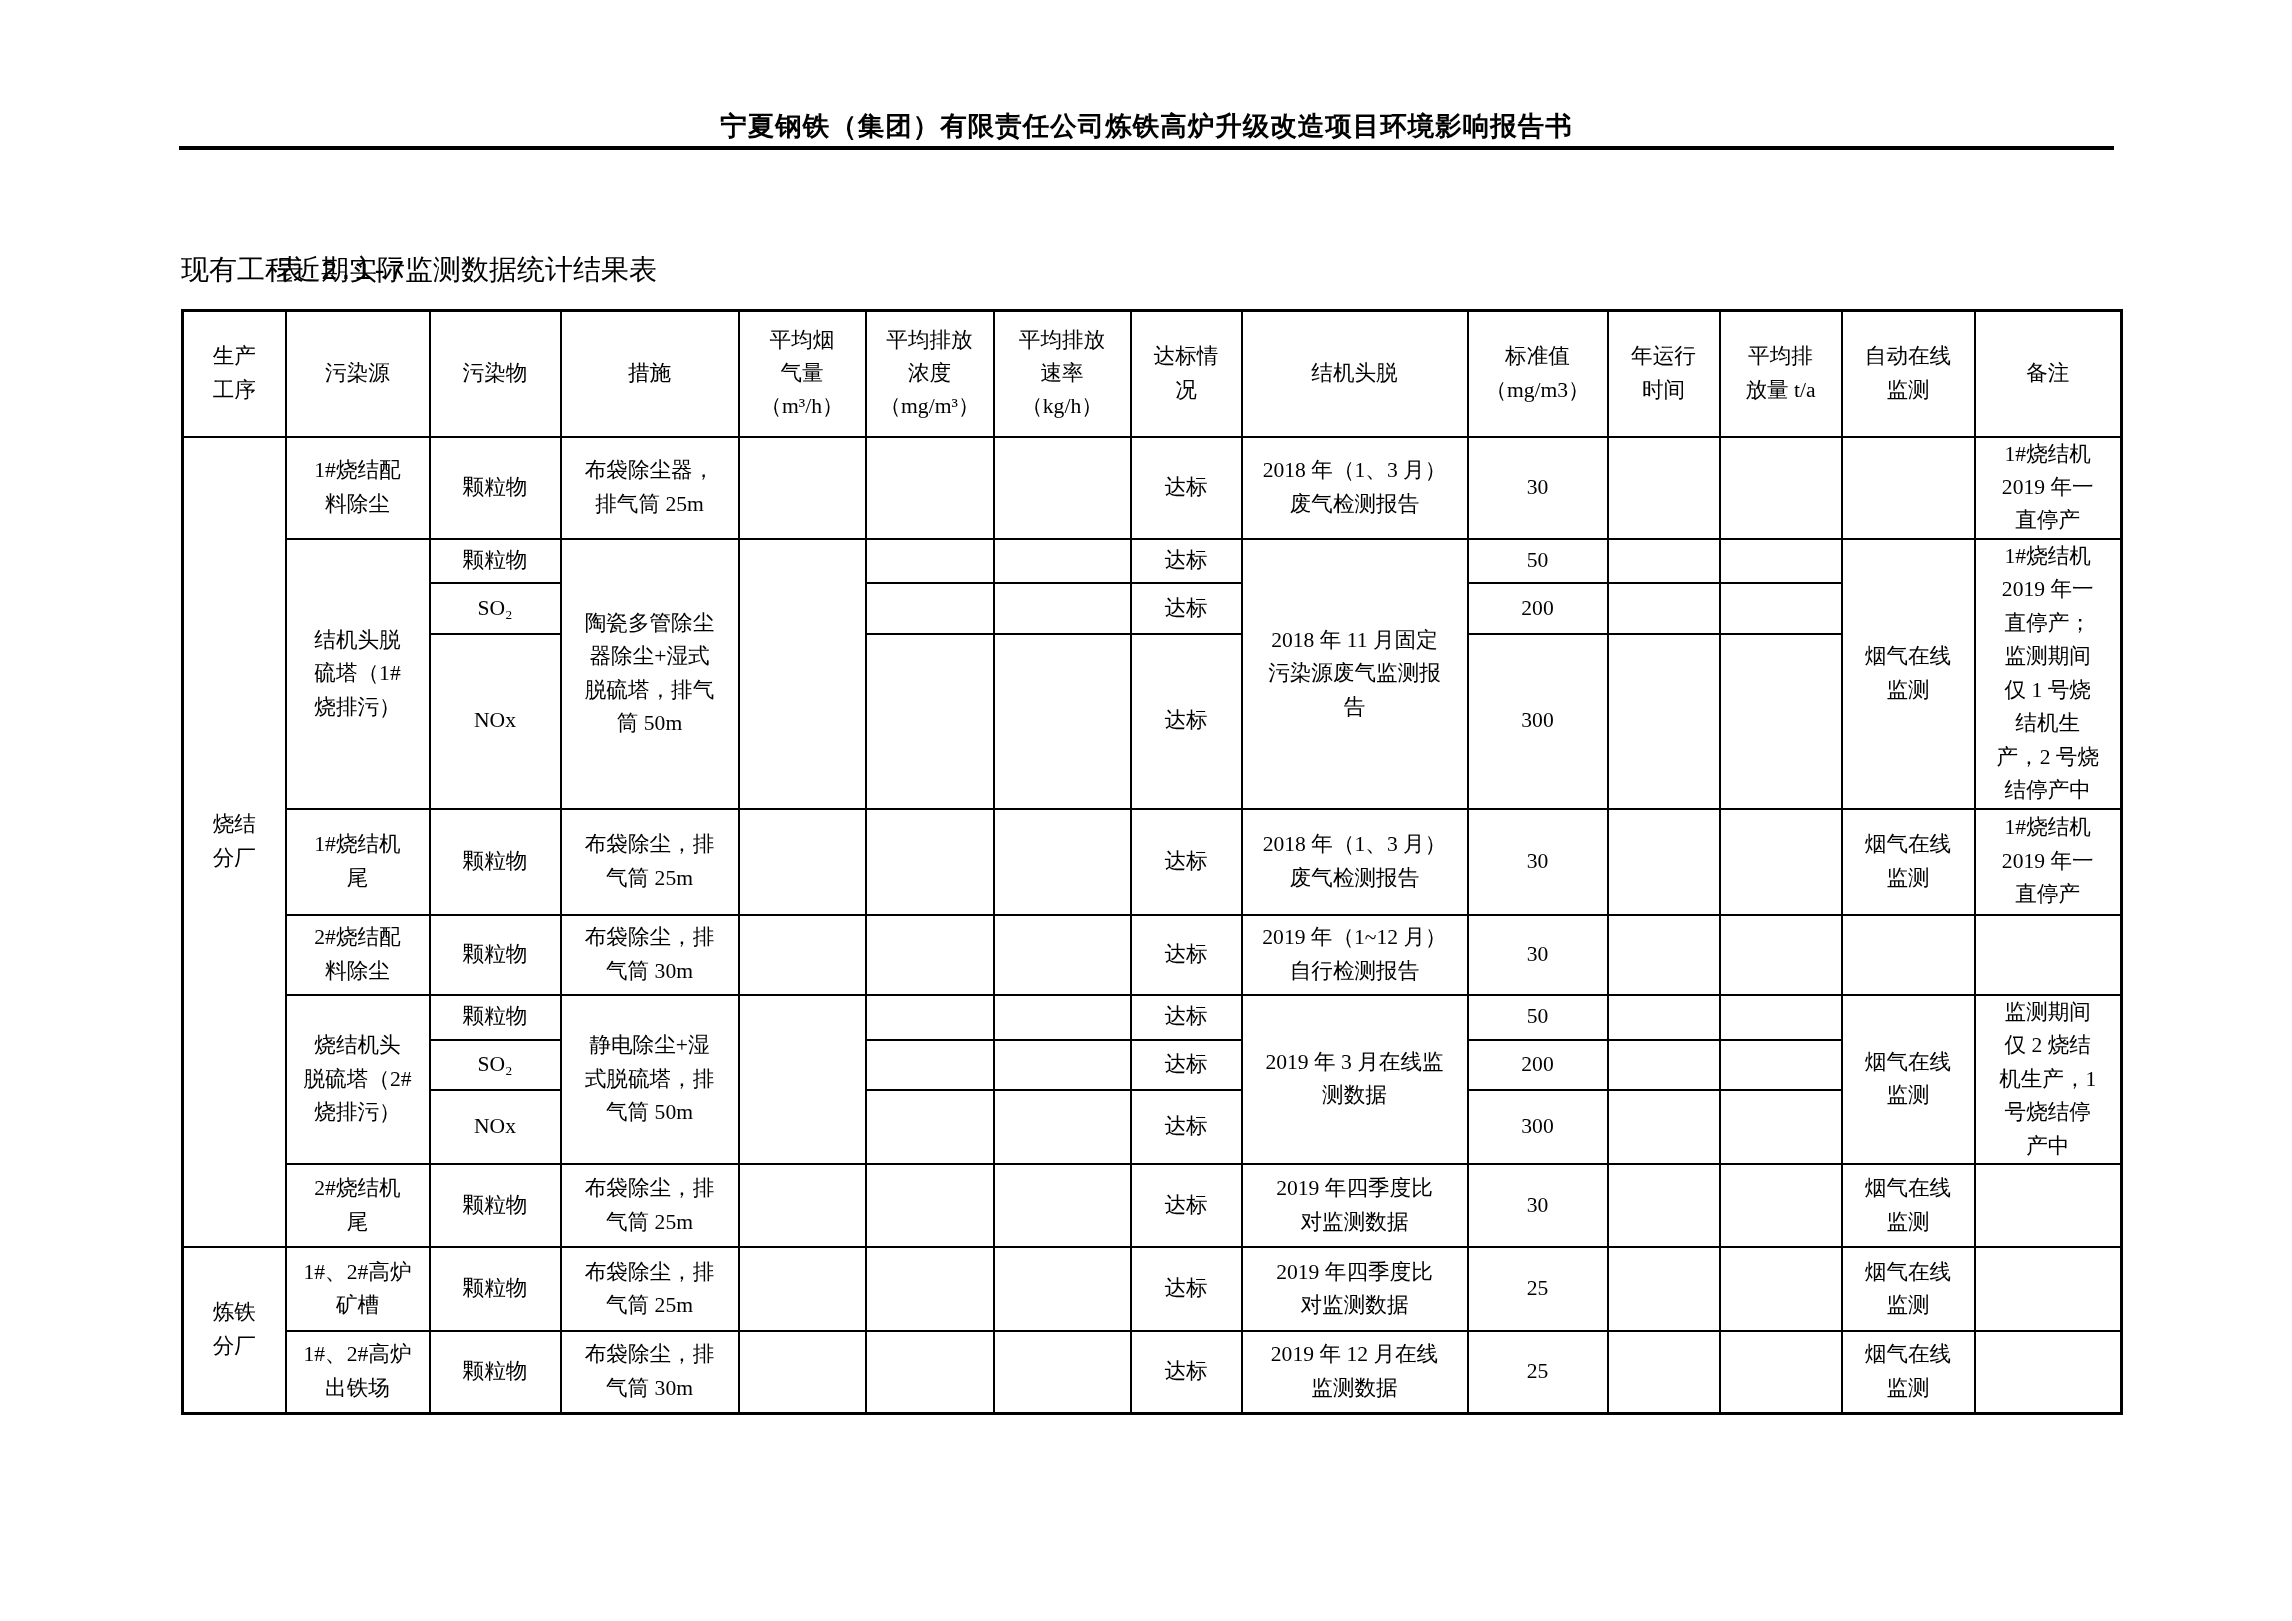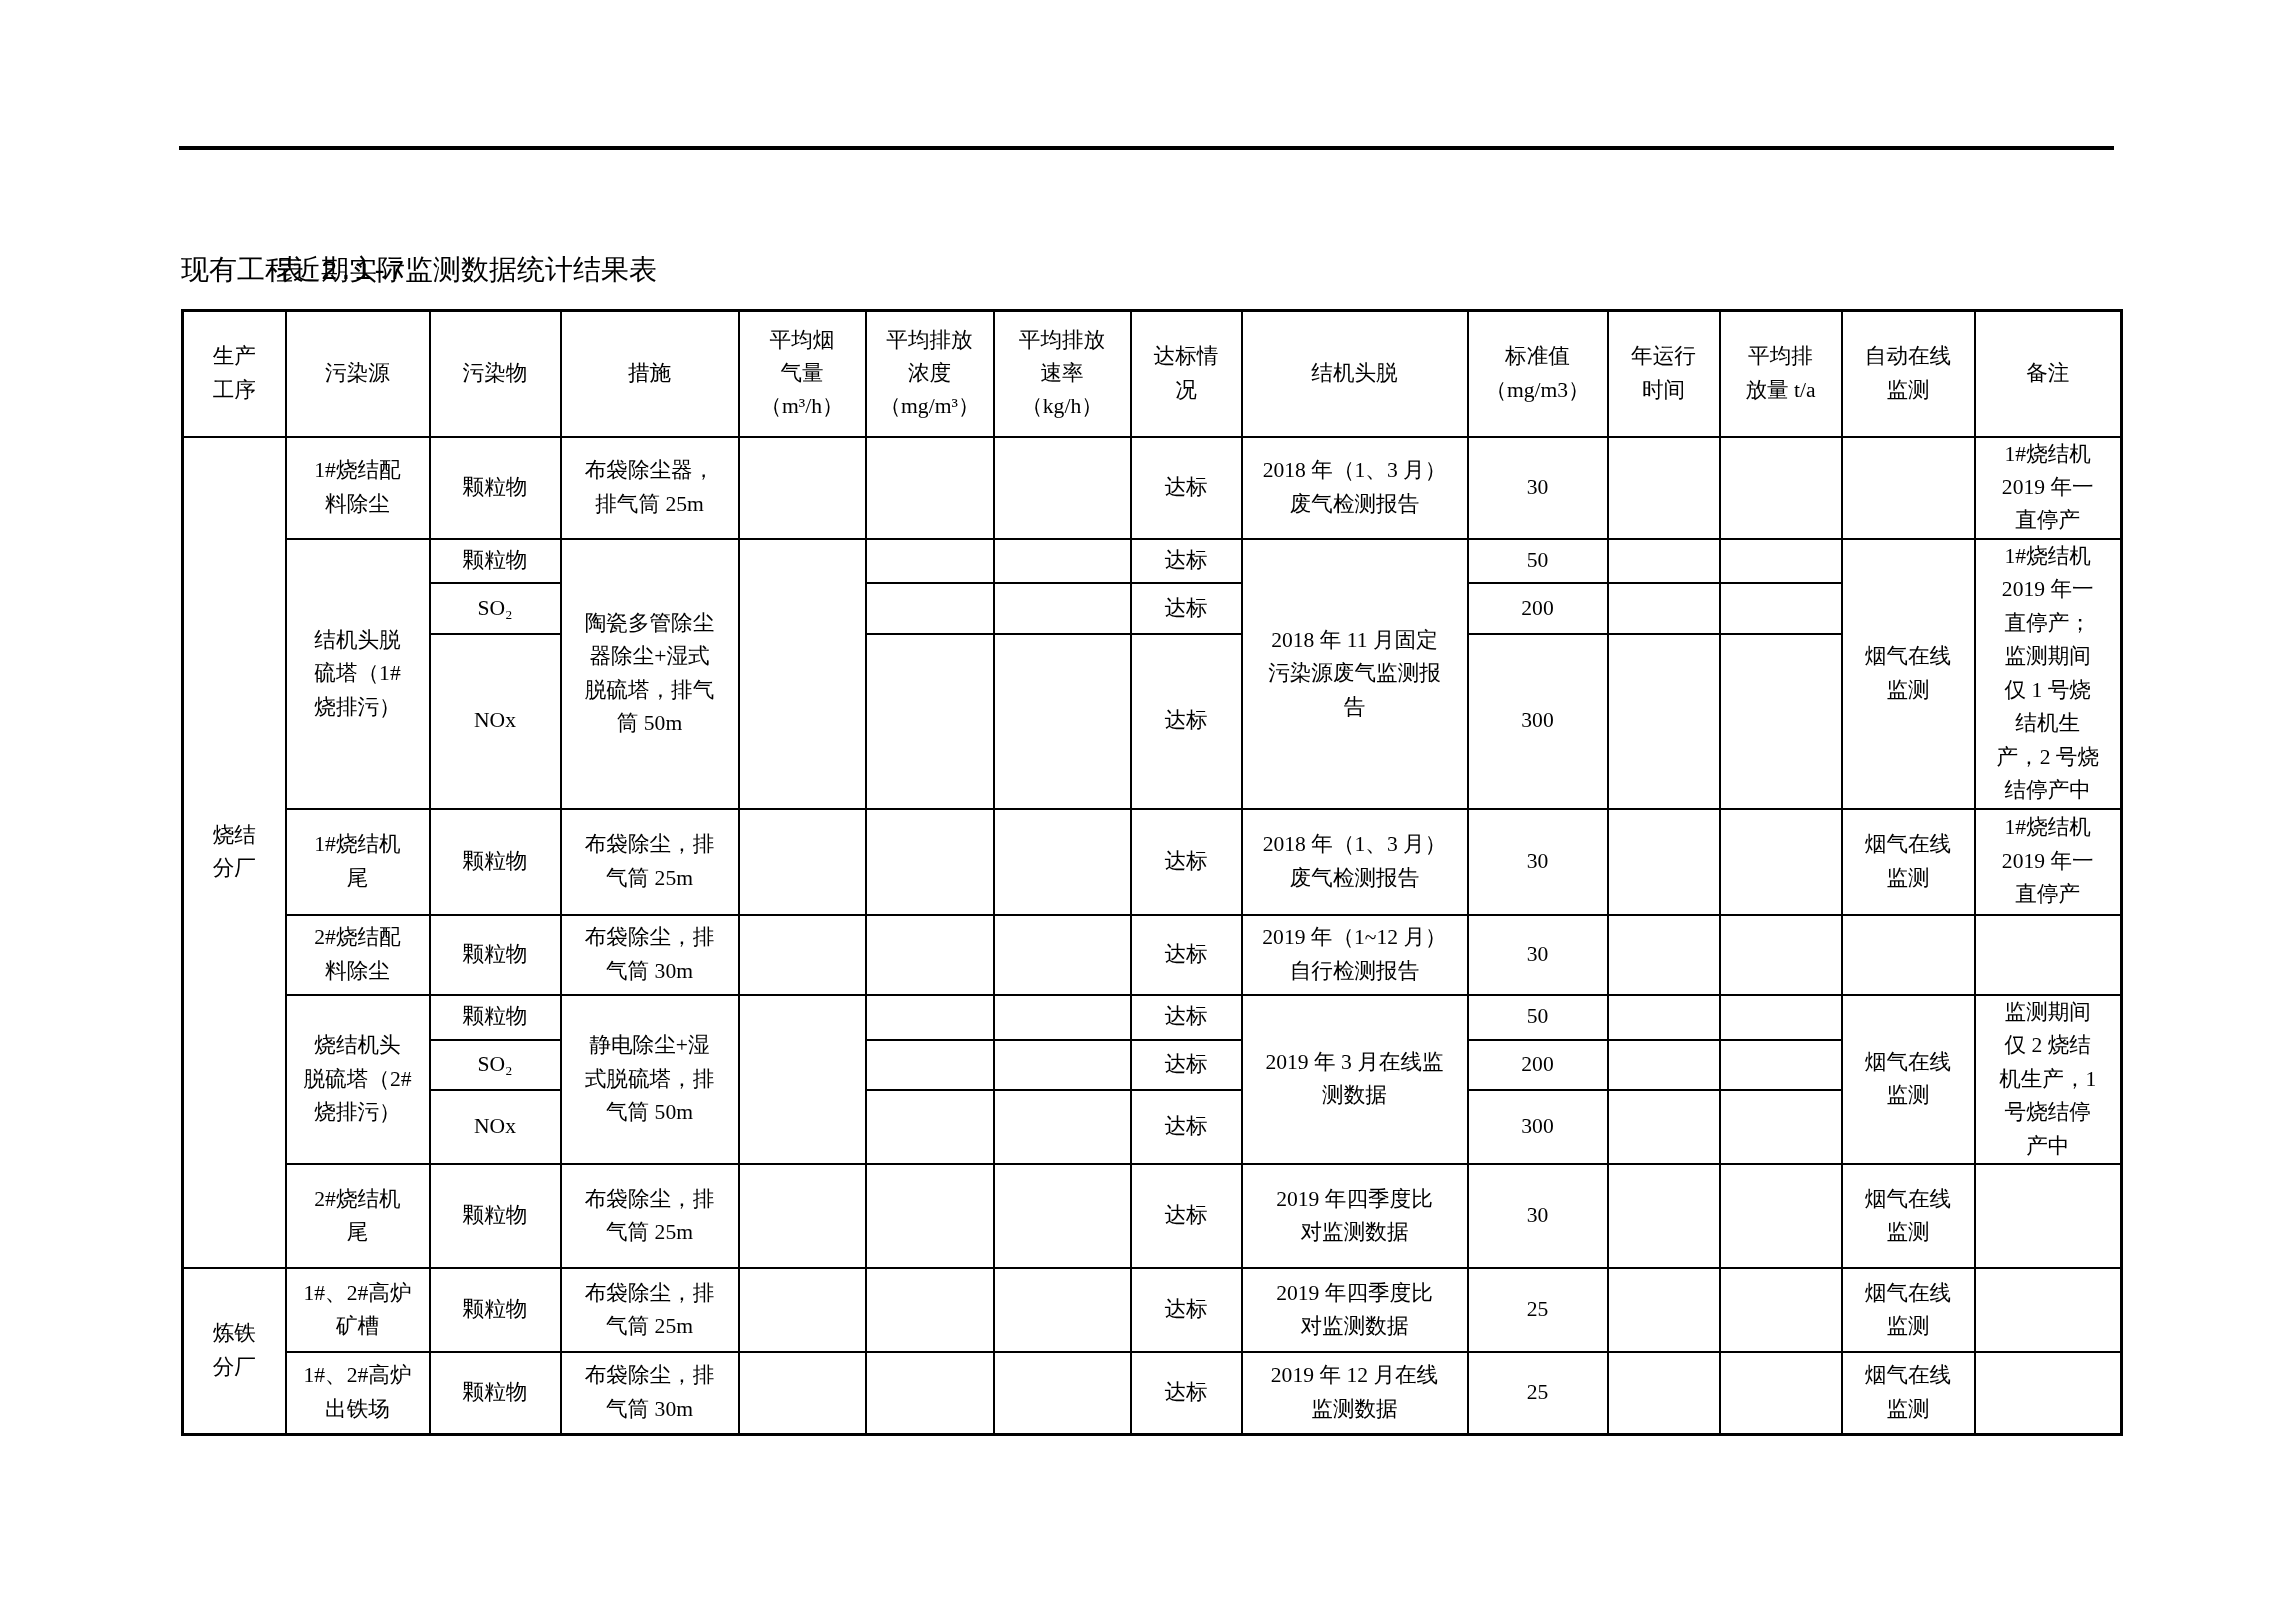--- a/index.html
+++ b/index.html
@@ -47,20 +47,21 @@
   .footer{
     position:absolute;top:1437px;left:0;width:2293px;
     text-align:center;font-size:27.4px;font-weight:bold;
   }
 </style>
 </head>
 <body>
 
 <div class="page">
 
+  <div class="doc-header">宁夏钢铁（集团）有限责任公司炼铁高炉升级改造项目环境影响报告书</div>
 
   <div class="header-rule"></div>
 
   <div class="caption">
     <span class="caption-title">现有工程近期实际监测数据统计结果表</span>
     <span class="caption-label">表 2.1-7</span>
   </div>
 
   <table class="monitoring">
     <colgroup>
@@ -255,21 +256,21 @@
         </tr>
         <tr style="height: 71px;">
           <td>NOx</td>
           <td></td>
           <td></td>
           <td>达标</td>
           <td>300</td>
           <td></td>
           <td></td>
         </tr>
-        <tr style="height: 104px;">
+        <tr style="height: 83px;">
           <td>2#烧结机
 尾</td>
           <td>颗粒物</td>
           <td>布袋除尘，排
 气筒 25m</td>
           <td></td>
           <td></td>
           <td></td>
           <td>达标</td>
           <td>2019 年四季度比

